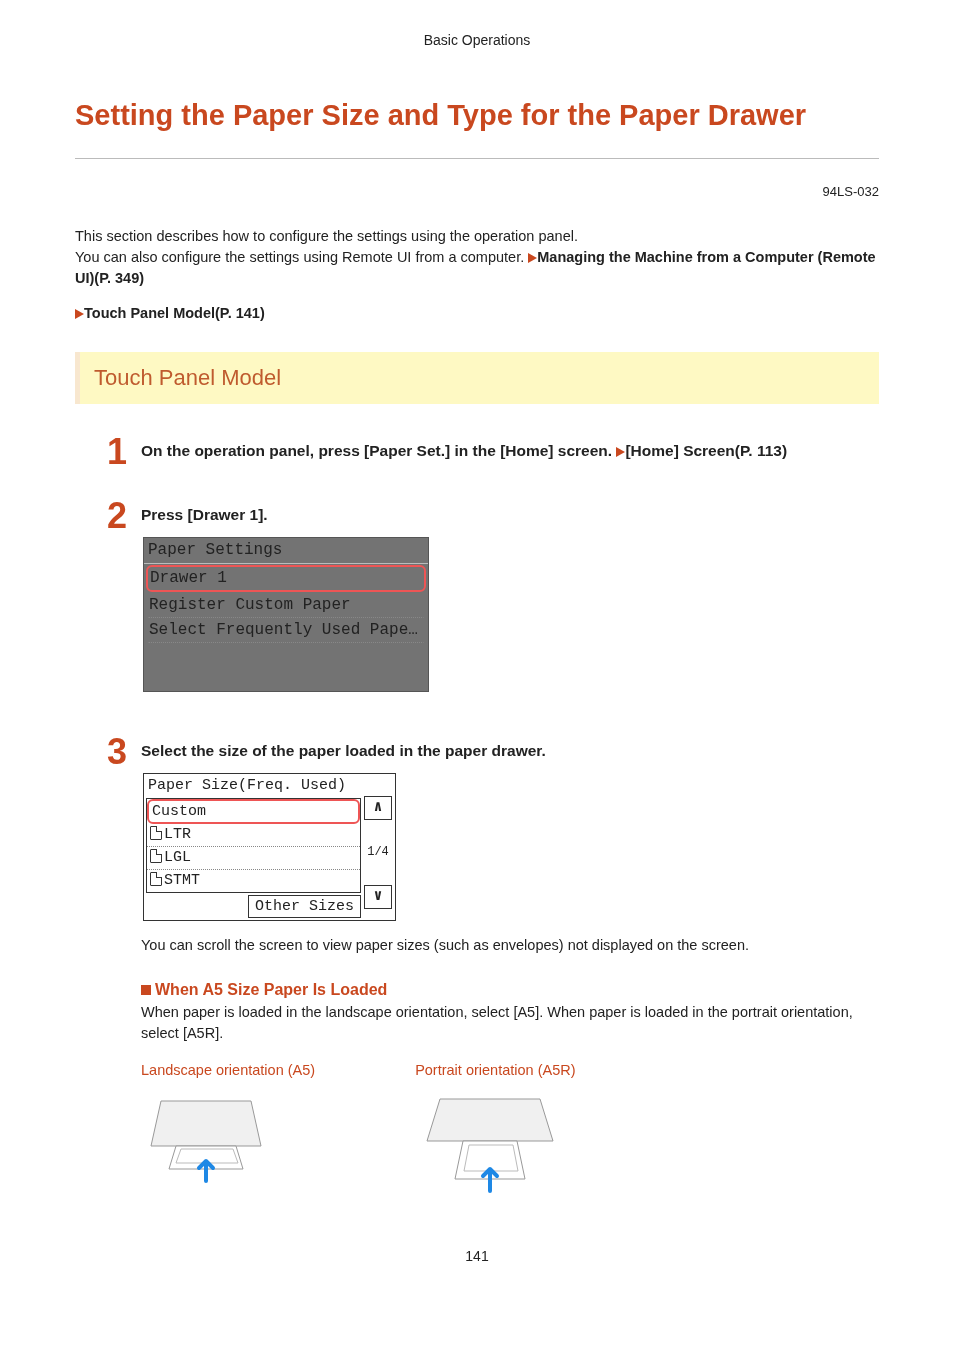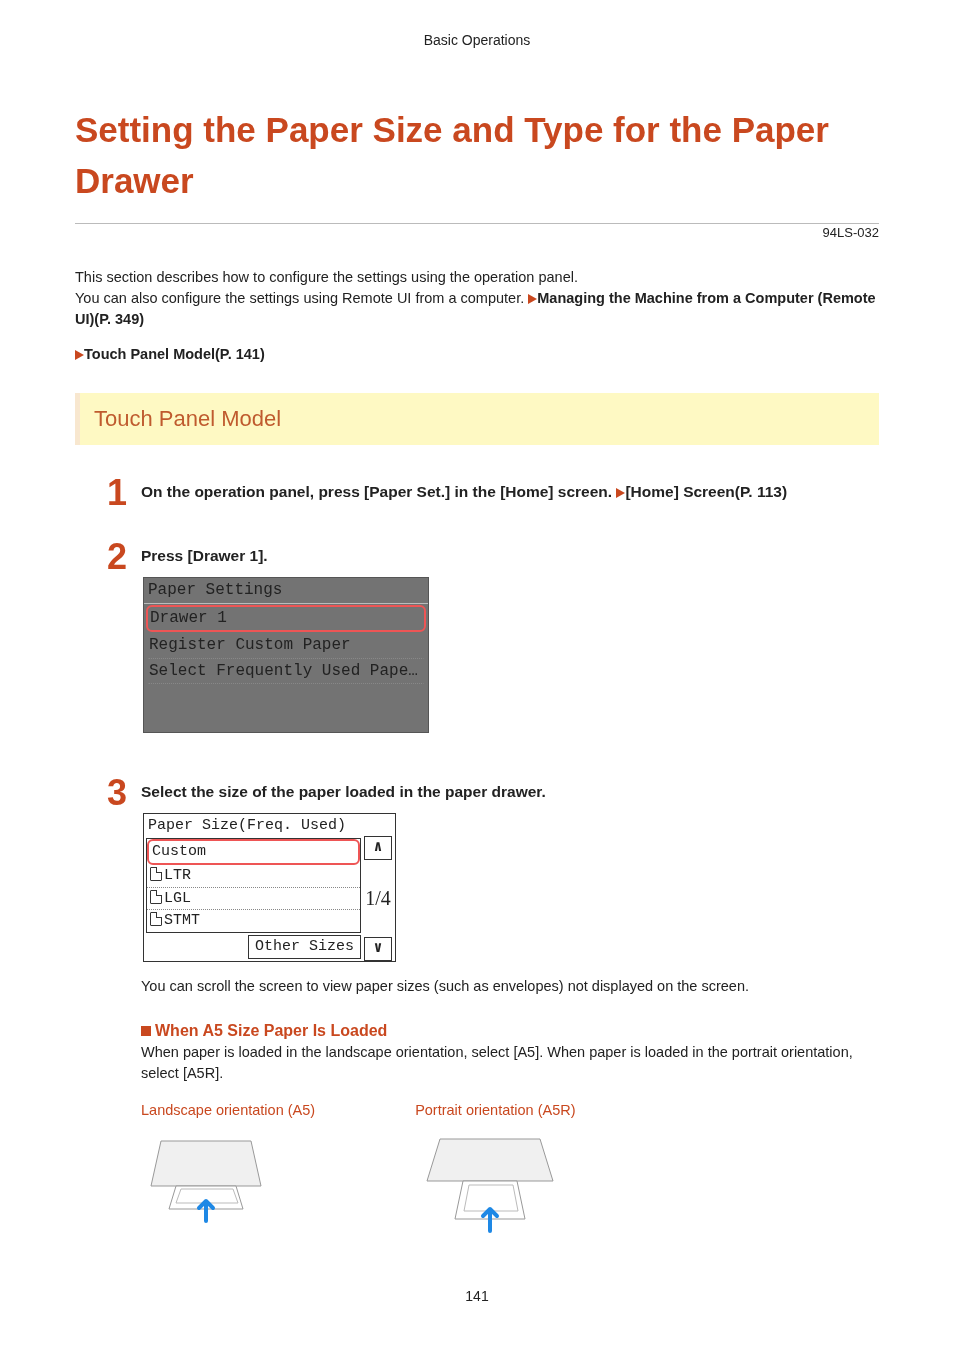--- a/index.html
+++ b/index.html
@@ -11,29 +11,29 @@
     color: #222;
     font-size: 14.5px;
     line-height: 1.45;
   }
   .page {
     padding: 30px 75px 40px 75px;
   }
   .breadcrumb {
     text-align: center;
     font-size: 14px;
-    margin-bottom: 55px;
+    margin-bottom: 44px;
   }
   h1.title {
     color: #c9481f;
-    font-size: 35px;
+    font-size: 29px;
     font-weight: 700;
     border-bottom: 1px solid #bbb;
-    padding-bottom: 16px;
-    margin-bottom: 0;
+    padding-bottom: 22px;
+    margin-bottom: 24px;
   }
   .doc-code {
     text-align: right;
     font-size: 13px;
     margin-bottom: 24px;
   }
   .intro p { margin-bottom: 14px; }
   .play-icon {
     display: inline-block;
     width: 0; height: 0;
@@ -134,21 +134,21 @@
     background:#fff;border-left:1px solid #333;border-bottom:1px solid #333;
   }
   .screen2 .side{
     position:absolute;right:2px;top:22px;width:30px;
     display:flex;flex-direction:column;align-items:center;gap:24px;
   }
   .screen2 .arrow-btn{
     width:28px;height:24px;border:1px solid #333;display:flex;
     align-items:center;justify-content:center;font-size:15px;font-weight:700;
   }
-  .screen2 .pager{font-size:20px;font-family:Liberation Serif, serif;}
+  .screen2 .pager{font-size:12px;}
   .screen2 .bottom{
     display:flex;justify-content:flex-end;padding:2px 34px 2px 2px;
   }
   .screen2 .other{
     border:1px solid #333;padding:0 6px;
   }
 
   .note-text { font-size: 14.5px; margin-bottom: 22px;}
   .sub-head {
     color:#c9481f; font-weight:700; font-size:16px; 

